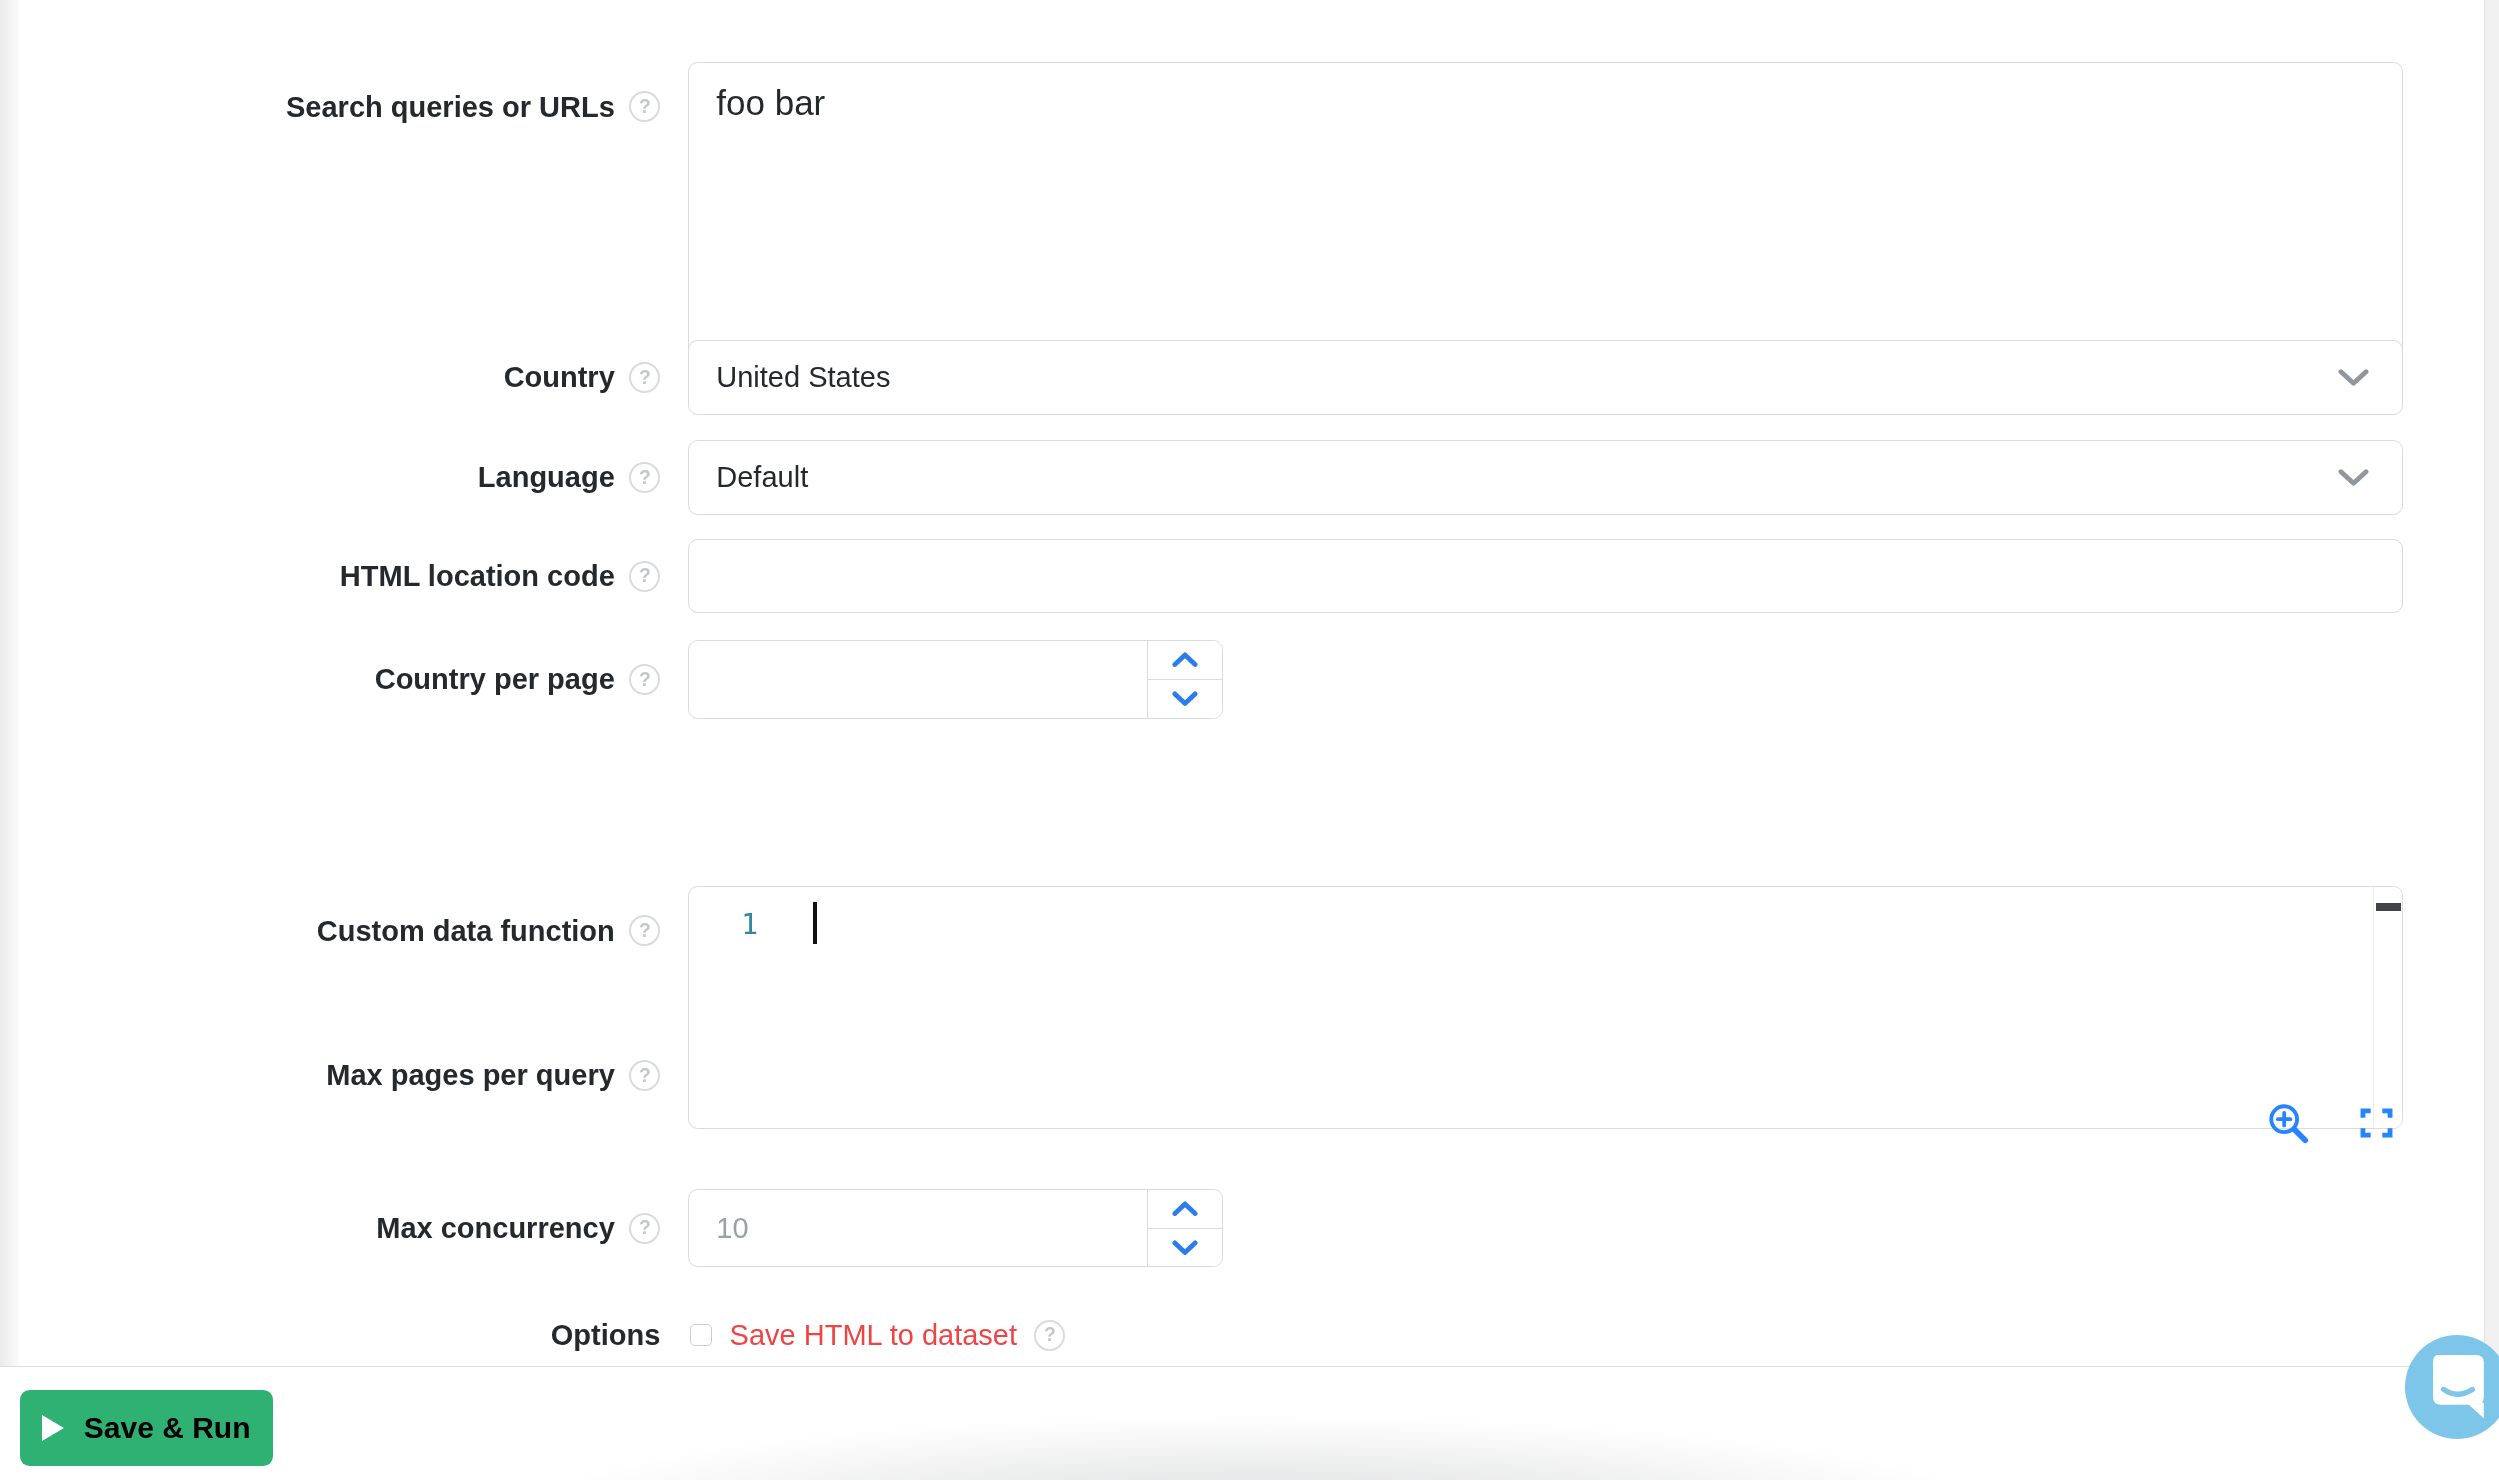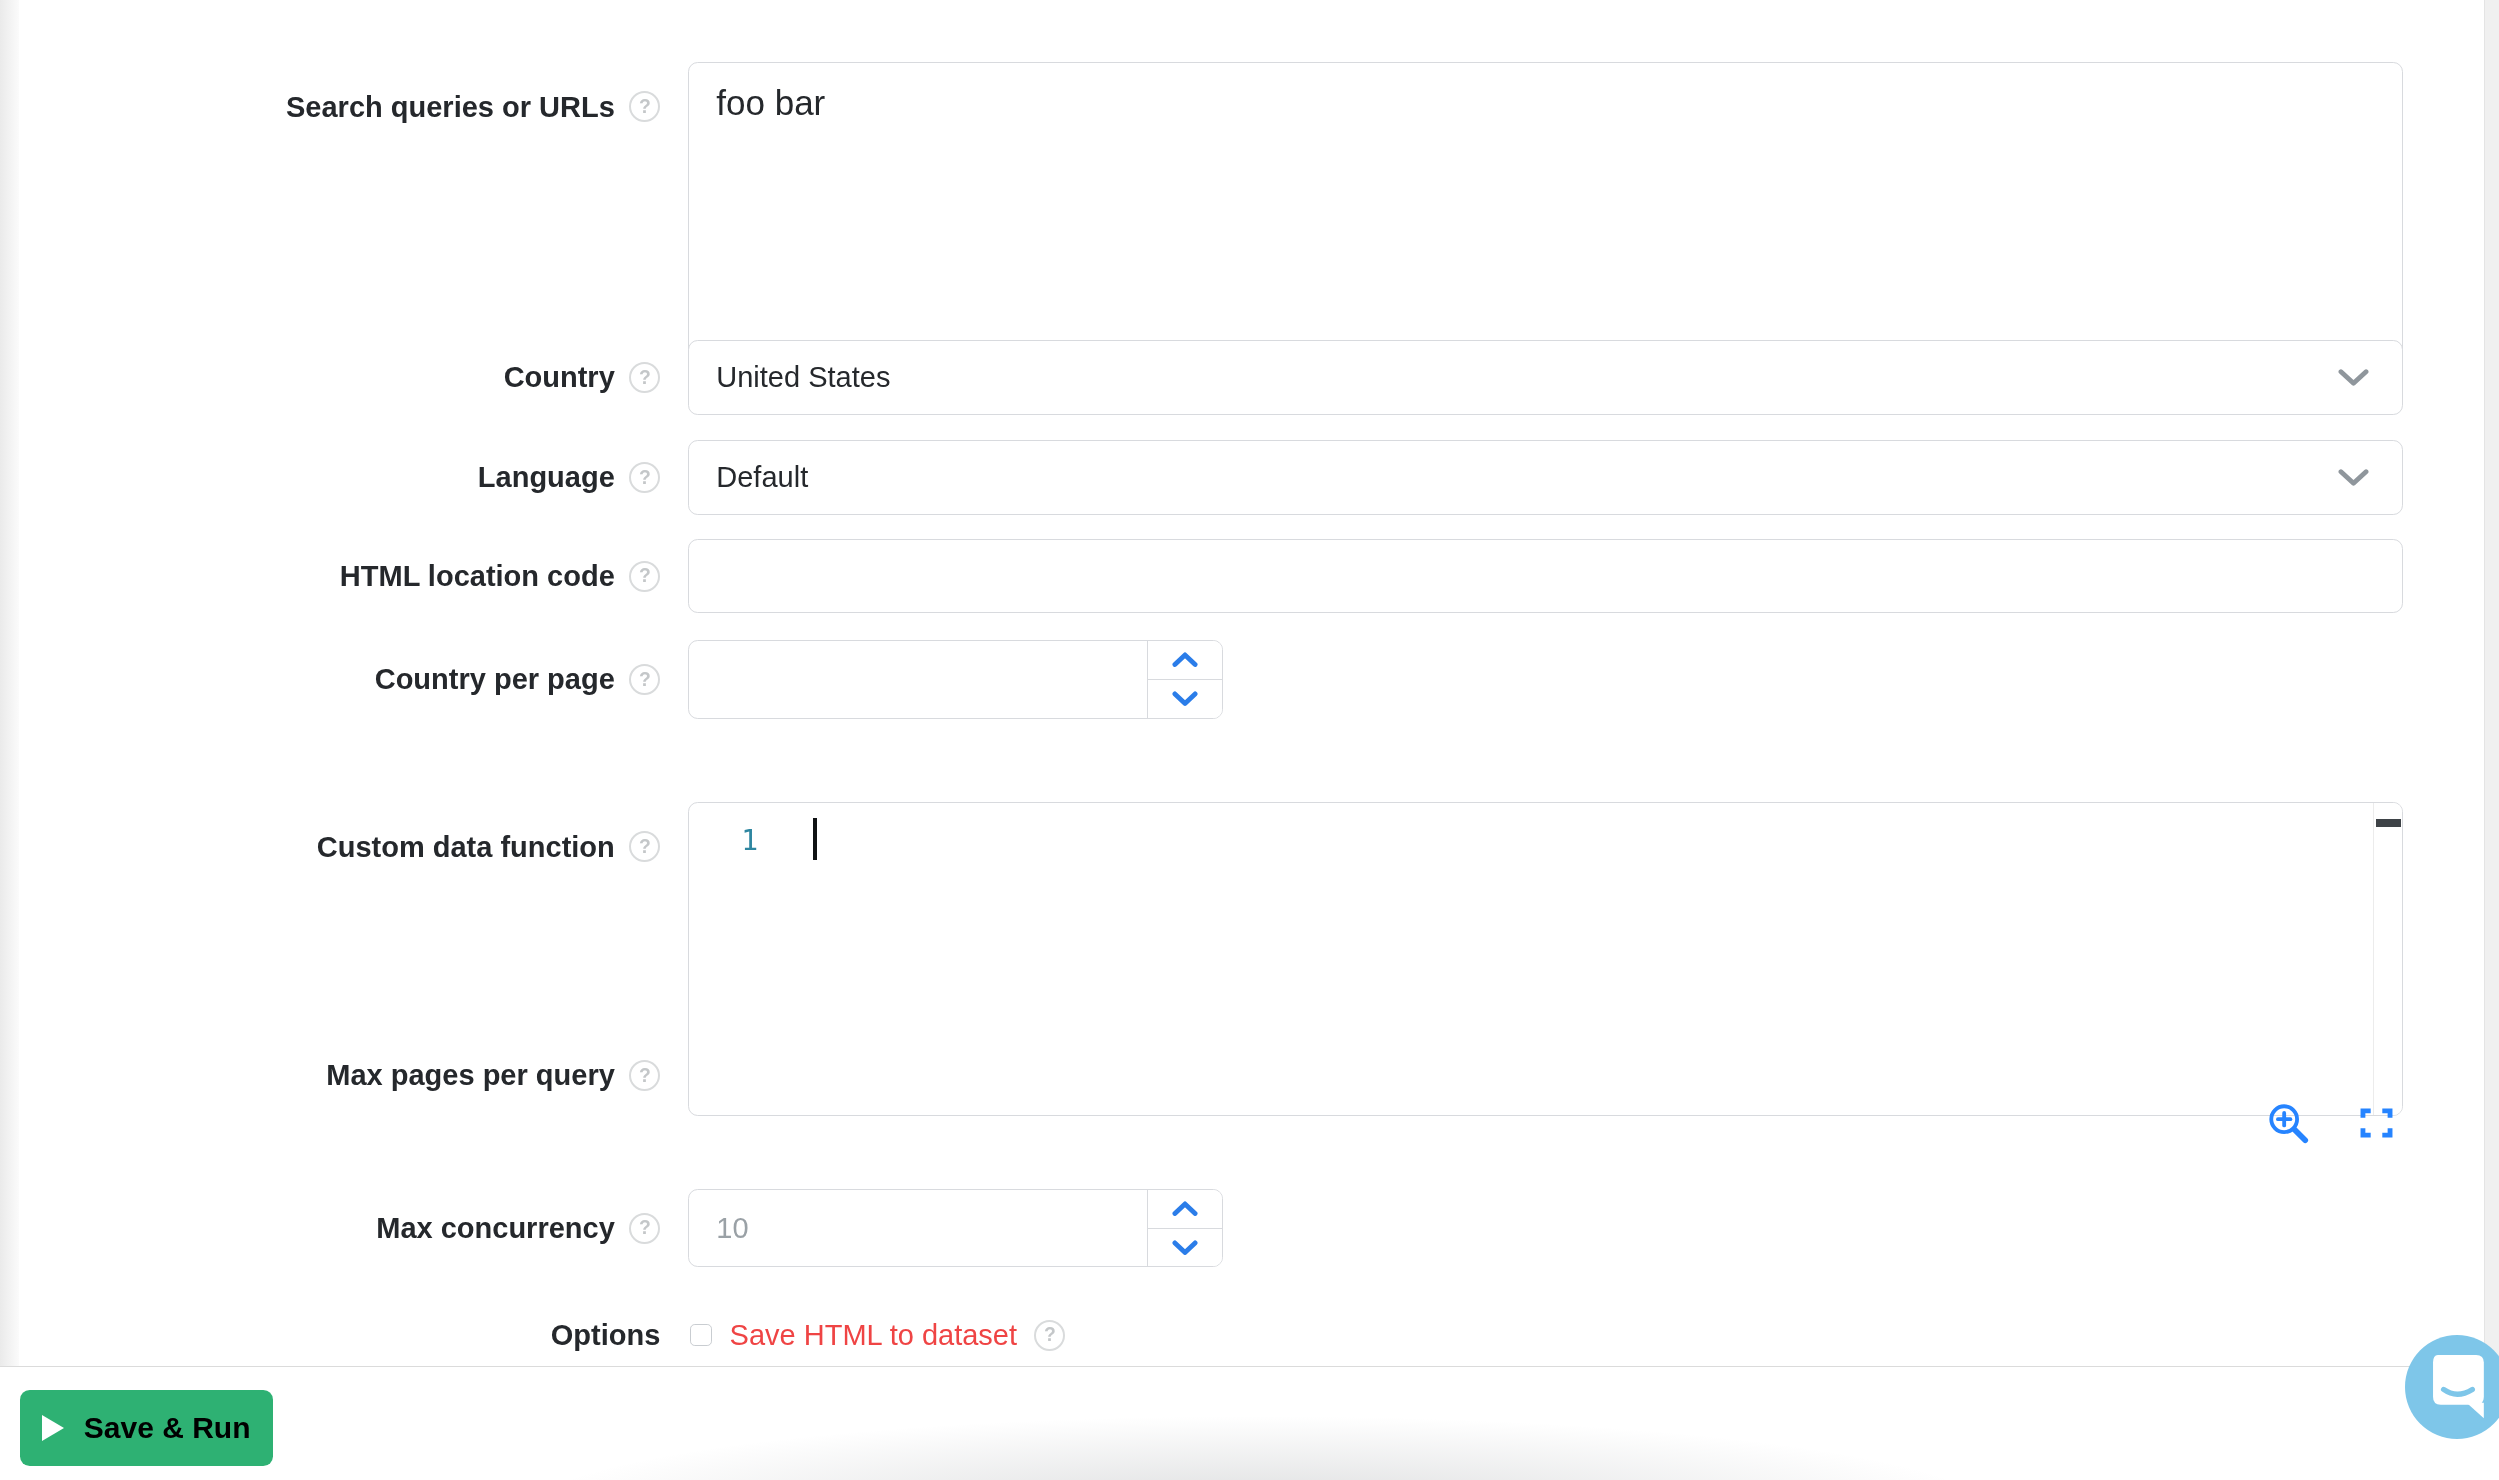--- a/index.html
+++ b/index.html
@@ -219,21 +219,21 @@
             <button class="spin-btn">
               <svg width="26" height="15.4" viewBox="0 0 27 16" fill="none">
                   <polyline points="3,3 13.5,13 24,3" stroke="#2b7de9" stroke-width="5" stroke-linecap="round" stroke-linejoin="round"></polyline>
                 </svg>
             </button>
           </div>
         </div>
       </div>
     </div>
 
-    <div class="row" style="top:802px; height:314px;">
+    <div class="row" style="top:886px; height:243px;">
       <div class="label-col top" style="padding-top:29px;">
         <span class="field-label">Custom data function</span>
         <span class="help">?</span>
       </div>
       <div class="input-col">
         <div class="code-editor">
           <span class="line-number">1</span>
           <div class="caret"></div>
           <div class="code-scrollbar">
             <div class="code-scroll-thumb"></div>

